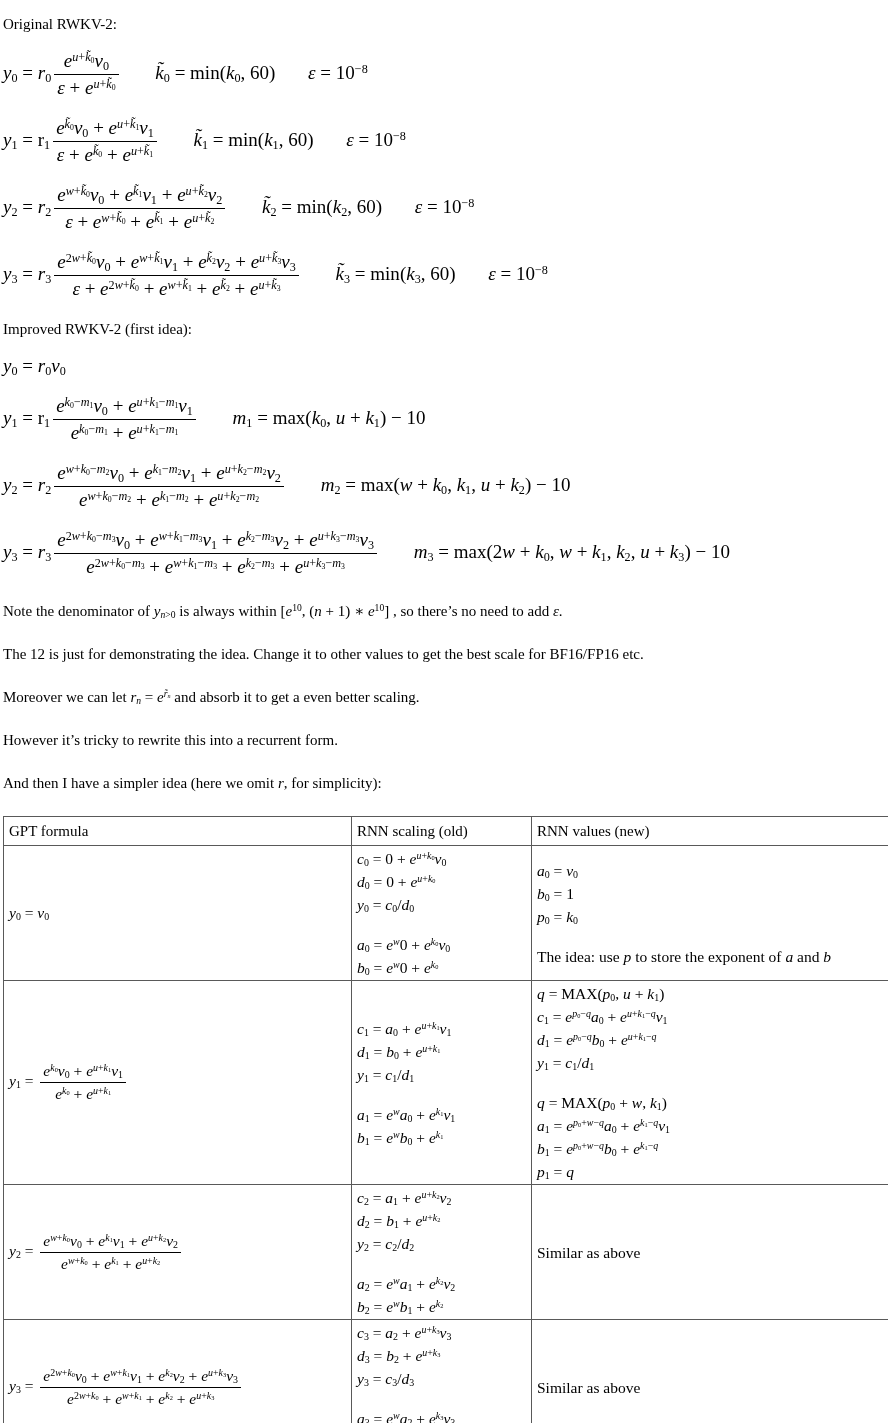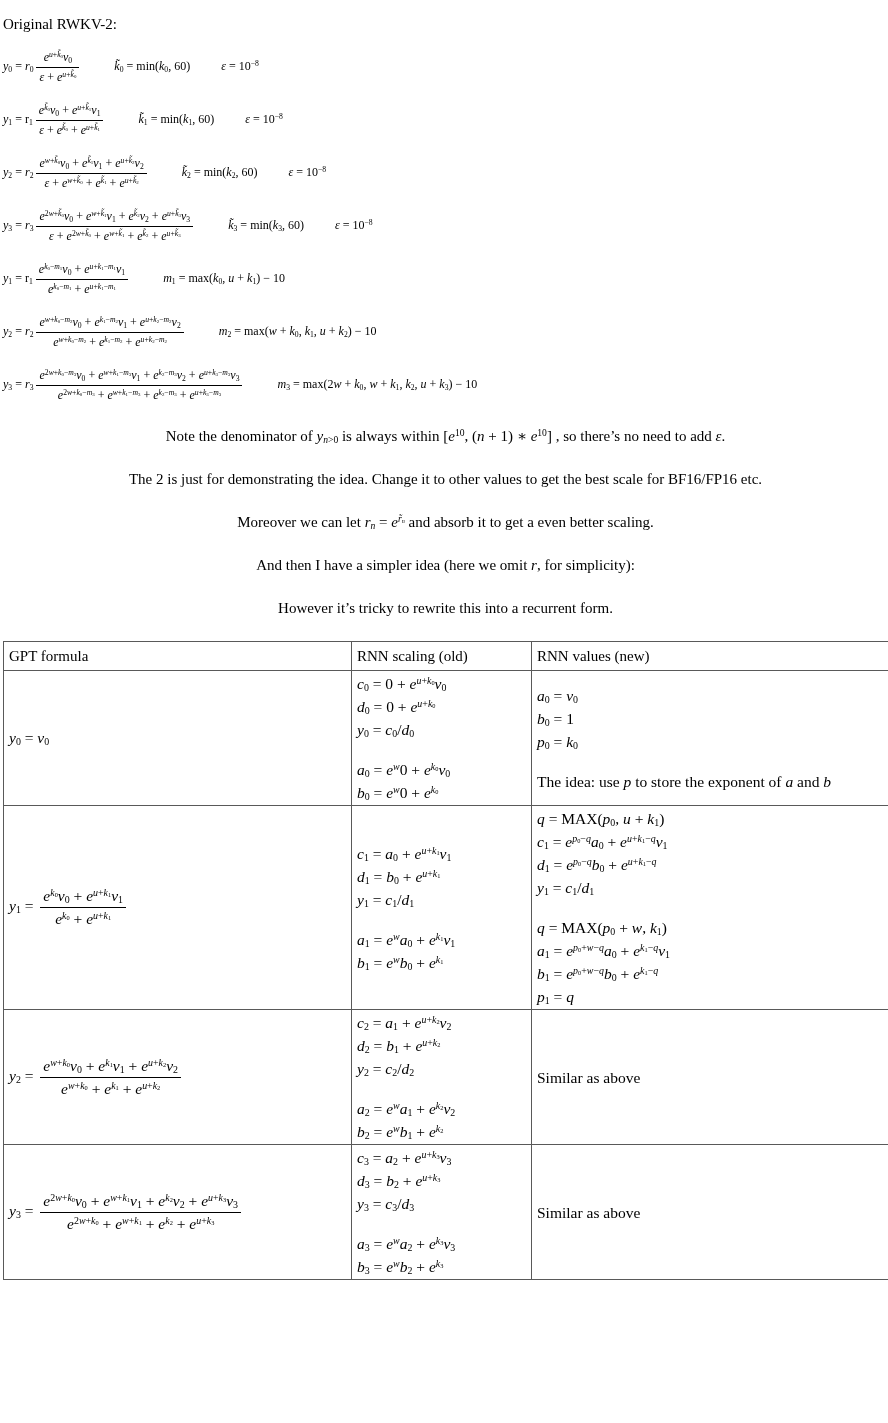--- a/index.html
+++ b/index.html
@@ -1,21 +1,21 @@
 <!DOCTYPE html>
 <html><head>
 <meta charset="utf-8">
 <style>
   html,body{margin:0;padding:0;background:#ffffff;color:#000000;}
   body{width:888px;font-family:"Liberation Serif","DejaVu Serif",serif;}
   .doc{padding:15px 0 0 3px;}
   .heading{font-size:15px;line-height:19px;margin:20px 0 0 0;}
   .heading:first-child{margin-top:0;}
-  .display-row{font-size:12px;margin:16px 15px 18px 0;white-space:nowrap;}
-  .note-par{font-size:15px;line-height:20px;margin:23px 0;text-align:center;}
+  .display-row{font-size:19px;margin:16px 15px 18px 0;white-space:nowrap;}
+  .note-par{font-size:15px;line-height:20px;margin:23px 0;}
   .it{font-style:italic;}
   sup,sub{line-height:0;font-size:64%;}
   sup{vertical-align:0.5em;}
   sub{vertical-align:-0.22em;}
   .mfrac{display:inline-block;vertical-align:middle;text-align:center;margin:0 4px 0 3px;}
   .mnum{display:block;padding:0 3px 2px 3px;border-bottom:1px solid #000;}
   .mden{display:block;padding:2px 3px 0 3px;}
   .mquad{display:inline-block;width:28px;}
   table.cmp{border-collapse:collapse;width:885px;margin-top:20px;table-layout:fixed;}
   table.cmp th,table.cmp td{border:1px solid #595959;font-weight:normal;text-align:left;vertical-align:middle;padding:1px 5px;}
@@ -33,32 +33,34 @@
 <div class="doc">
 
   <p class="heading">Original RWKV-2:</p>
   <div>
       <div class="display-row"><span class="math"><span class="it">y</span><sub>0</sub> = <span class="it">r</span><sub>0</sub><span class="mfrac"><span class="mnum"><span class="it">e</span><sup><span class="it">u</span>+<span class="it">k̃</span><sub>0</sub></sup><span class="it">v</span><sub>0</sub></span><span class="mden"><span class="it">ε</span> + <span class="it">e</span><sup><span class="it">u</span>+<span class="it">k̃</span><sub>0</sub></sup></span></span><span class="mquad"></span> <span class="it">k̃</span><sub>0</sub> = <span>min</span>(<span class="it">k</span><sub>0</sub>, 60)<span class="mquad"></span> <span class="it">ε</span> = 10<sup>−8</sup></span></div>
       <div class="display-row"><span class="math"><span class="it">y</span><sub>1</sub> = <span>r</span><sub>1</sub><span class="mfrac"><span class="mnum"><span class="it">e</span><sup><span class="it">k̃</span><sub>0</sub></sup><span class="it">v</span><sub>0</sub> + <span class="it">e</span><sup><span class="it">u</span>+<span class="it">k̃</span><sub>1</sub></sup><span class="it">v</span><sub>1</sub></span><span class="mden"><span class="it">ε</span> + <span class="it">e</span><sup><span class="it">k̃</span><sub>0</sub></sup> + <span class="it">e</span><sup><span class="it">u</span>+<span class="it">k̃</span><sub>1</sub></sup></span></span><span class="mquad"></span> <span class="it">k̃</span><sub>1</sub> = <span>min</span>(<span class="it">k</span><sub>1</sub>, 60)<span class="mquad"></span> <span class="it">ε</span> = 10<sup>−8</sup></span></div>
       <div class="display-row"><span class="math"><span class="it">y</span><sub>2</sub> = <span class="it">r</span><sub>2</sub><span class="mfrac"><span class="mnum"><span class="it">e</span><sup><span class="it">w</span>+<span class="it">k̃</span><sub>0</sub></sup><span class="it">v</span><sub>0</sub> + <span class="it">e</span><sup><span class="it">k̃</span><sub>1</sub></sup><span class="it">v</span><sub>1</sub> + <span class="it">e</span><sup><span class="it">u</span>+<span class="it">k̃</span><sub>2</sub></sup><span class="it">v</span><sub>2</sub></span><span class="mden"><span class="it">ε</span> + <span class="it">e</span><sup><span class="it">w</span>+<span class="it">k̃</span><sub>0</sub></sup> + <span class="it">e</span><sup><span class="it">k̃</span><sub>1</sub></sup> + <span class="it">e</span><sup><span class="it">u</span>+<span class="it">k̃</span><sub>2</sub></sup></span></span><span class="mquad"></span> <span class="it">k̃</span><sub>2</sub> = <span>min</span>(<span class="it">k</span><sub>2</sub>, 60)<span class="mquad"></span> <span class="it">ε</span> = 10<sup>−8</sup></span></div>
       <div class="display-row"><span class="math"><span class="it">y</span><sub>3</sub> = <span class="it">r</span><sub>3</sub><span class="mfrac"><span class="mnum"><span class="it">e</span><sup>2<span class="it">w</span>+<span class="it">k̃</span><sub>0</sub></sup><span class="it">v</span><sub>0</sub> + <span class="it">e</span><sup><span class="it">w</span>+<span class="it">k̃</span><sub>1</sub></sup><span class="it">v</span><sub>1</sub> + <span class="it">e</span><sup><span class="it">k̃</span><sub>2</sub></sup><span class="it">v</span><sub>2</sub> + <span class="it">e</span><sup><span class="it">u</span>+<span class="it">k̃</span><sub>3</sub></sup><span class="it">v</span><sub>3</sub></span><span class="mden"><span class="it">ε</span> + <span class="it">e</span><sup>2<span class="it">w</span>+<span class="it">k̃</span><sub>0</sub></sup> + <span class="it">e</span><sup><span class="it">w</span>+<span class="it">k̃</span><sub>1</sub></sup> + <span class="it">e</span><sup><span class="it">k̃</span><sub>2</sub></sup> + <span class="it">e</span><sup><span class="it">u</span>+<span class="it">k̃</span><sub>3</sub></sup></span></span><span class="mquad"></span> <span class="it">k̃</span><sub>3</sub> = <span>min</span>(<span class="it">k</span><sub>3</sub>, 60)<span class="mquad"></span> <span class="it">ε</span> = 10<sup>−8</sup></span></div>
     </div>
 
+  <p class="heading">Improved RWKV-2 (first idea):</p>
   <div>
+      <div class="display-row"><span class="math"><span class="it">y</span><sub>0</sub> = <span class="it">r</span><sub>0</sub><span class="it">v</span><sub>0</sub></span></div>
       <div class="display-row"><span class="math"><span class="it">y</span><sub>1</sub> = <span>r</span><sub>1</sub><span class="mfrac"><span class="mnum"><span class="it">e</span><sup><span class="it">k</span><sub>0</sub>−<span class="it">m</span><sub>1</sub></sup><span class="it">v</span><sub>0</sub> + <span class="it">e</span><sup><span class="it">u</span>+<span class="it">k</span><sub>1</sub>−<span class="it">m</span><sub>1</sub></sup><span class="it">v</span><sub>1</sub></span><span class="mden"><span class="it">e</span><sup><span class="it">k</span><sub>0</sub>−<span class="it">m</span><sub>1</sub></sup> + <span class="it">e</span><sup><span class="it">u</span>+<span class="it">k</span><sub>1</sub>−<span class="it">m</span><sub>1</sub></sup></span></span><span class="mquad"></span> <span class="it">m</span><sub>1</sub> = <span>max</span>(<span class="it">k</span><sub>0</sub>, <span class="it">u</span> + <span class="it">k</span><sub>1</sub>) − 10</span></div>
       <div class="display-row"><span class="math"><span class="it">y</span><sub>2</sub> = <span class="it">r</span><sub>2</sub><span class="mfrac"><span class="mnum"><span class="it">e</span><sup><span class="it">w</span>+<span class="it">k</span><sub>0</sub>−<span class="it">m</span><sub>2</sub></sup><span class="it">v</span><sub>0</sub> + <span class="it">e</span><sup><span class="it">k</span><sub>1</sub>−<span class="it">m</span><sub>2</sub></sup><span class="it">v</span><sub>1</sub> + <span class="it">e</span><sup><span class="it">u</span>+<span class="it">k</span><sub>2</sub>−<span class="it">m</span><sub>2</sub></sup><span class="it">v</span><sub>2</sub></span><span class="mden"><span class="it">e</span><sup><span class="it">w</span>+<span class="it">k</span><sub>0</sub>−<span class="it">m</span><sub>2</sub></sup> + <span class="it">e</span><sup><span class="it">k</span><sub>1</sub>−<span class="it">m</span><sub>2</sub></sup> + <span class="it">e</span><sup><span class="it">u</span>+<span class="it">k</span><sub>2</sub>−<span class="it">m</span><sub>2</sub></sup></span></span><span class="mquad"></span> <span class="it">m</span><sub>2</sub> = <span>max</span>(<span class="it">w</span> + <span class="it">k</span><sub>0</sub>, <span class="it">k</span><sub>1</sub>, <span class="it">u</span> + <span class="it">k</span><sub>2</sub>) − 10</span></div>
       <div class="display-row"><span class="math"><span class="it">y</span><sub>3</sub> = <span class="it">r</span><sub>3</sub><span class="mfrac"><span class="mnum"><span class="it">e</span><sup>2<span class="it">w</span>+<span class="it">k</span><sub>0</sub>−<span class="it">m</span><sub>3</sub></sup><span class="it">v</span><sub>0</sub> + <span class="it">e</span><sup><span class="it">w</span>+<span class="it">k</span><sub>1</sub>−<span class="it">m</span><sub>3</sub></sup><span class="it">v</span><sub>1</sub> + <span class="it">e</span><sup><span class="it">k</span><sub>2</sub>−<span class="it">m</span><sub>3</sub></sup><span class="it">v</span><sub>2</sub> + <span class="it">e</span><sup><span class="it">u</span>+<span class="it">k</span><sub>3</sub>−<span class="it">m</span><sub>3</sub></sup><span class="it">v</span><sub>3</sub></span><span class="mden"><span class="it">e</span><sup>2<span class="it">w</span>+<span class="it">k</span><sub>0</sub>−<span class="it">m</span><sub>3</sub></sup> + <span class="it">e</span><sup><span class="it">w</span>+<span class="it">k</span><sub>1</sub>−<span class="it">m</span><sub>3</sub></sup> + <span class="it">e</span><sup><span class="it">k</span><sub>2</sub>−<span class="it">m</span><sub>3</sub></sup> + <span class="it">e</span><sup><span class="it">u</span>+<span class="it">k</span><sub>3</sub>−<span class="it">m</span><sub>3</sub></sup></span></span><span class="mquad"></span> <span class="it">m</span><sub>3</sub> = <span>max</span>(2<span class="it">w</span> + <span class="it">k</span><sub>0</sub>, <span class="it">w</span> + <span class="it">k</span><sub>1</sub>, <span class="it">k</span><sub>2</sub>, <span class="it">u</span> + <span class="it">k</span><sub>3</sub>) − 10</span></div>
     </div>
 
   <div>
       <div class="note-par">Note the denominator of <span class="math"><span class="it">y</span><sub><span class="it">n</span>&gt;0</sub></span> is always within <span class="math">[<span class="it">e</span><sup>10</sup>, (<span class="it">n</span> + 1) ∗ <span class="it">e</span><sup>10</sup>]</span> , so there’s no need to add <span class="math"><span class="it">ε</span></span>.</div>
-      <div class="note-par">The 2 is just for demonstrating the idea. Change it to other values to get the best scale for BF16/FP16 etc.</div>
+      <div class="note-par">The 12 is just for demonstrating the idea. Change it to other values to get the best scale for BF16/FP16 etc.</div>
       <div class="note-par">Moreover we can let <span class="math"><span class="it">r</span><sub><span class="it">n</span></sub> = <span class="it">e</span><sup><span class="it">r̃</span><sub><span class="it">n</span></sub></sup></span> and absorb it to get a even better scaling.</div>
+      <div class="note-par">However it’s tricky to rewrite this into a recurrent form.</div>
       <div class="note-par">And then I have a simpler idea (here we omit <span class="math"><span class="it">r</span></span>, for simplicity):</div>
-      <div class="note-par">However it’s tricky to rewrite this into a recurrent form.</div>
     </div>
 
   <table class="cmp">
     <colgroup>
         <col class="c1">
         <col class="c2">
         <col class="c3">
       </colgroup>
     <thead>
       <tr>

